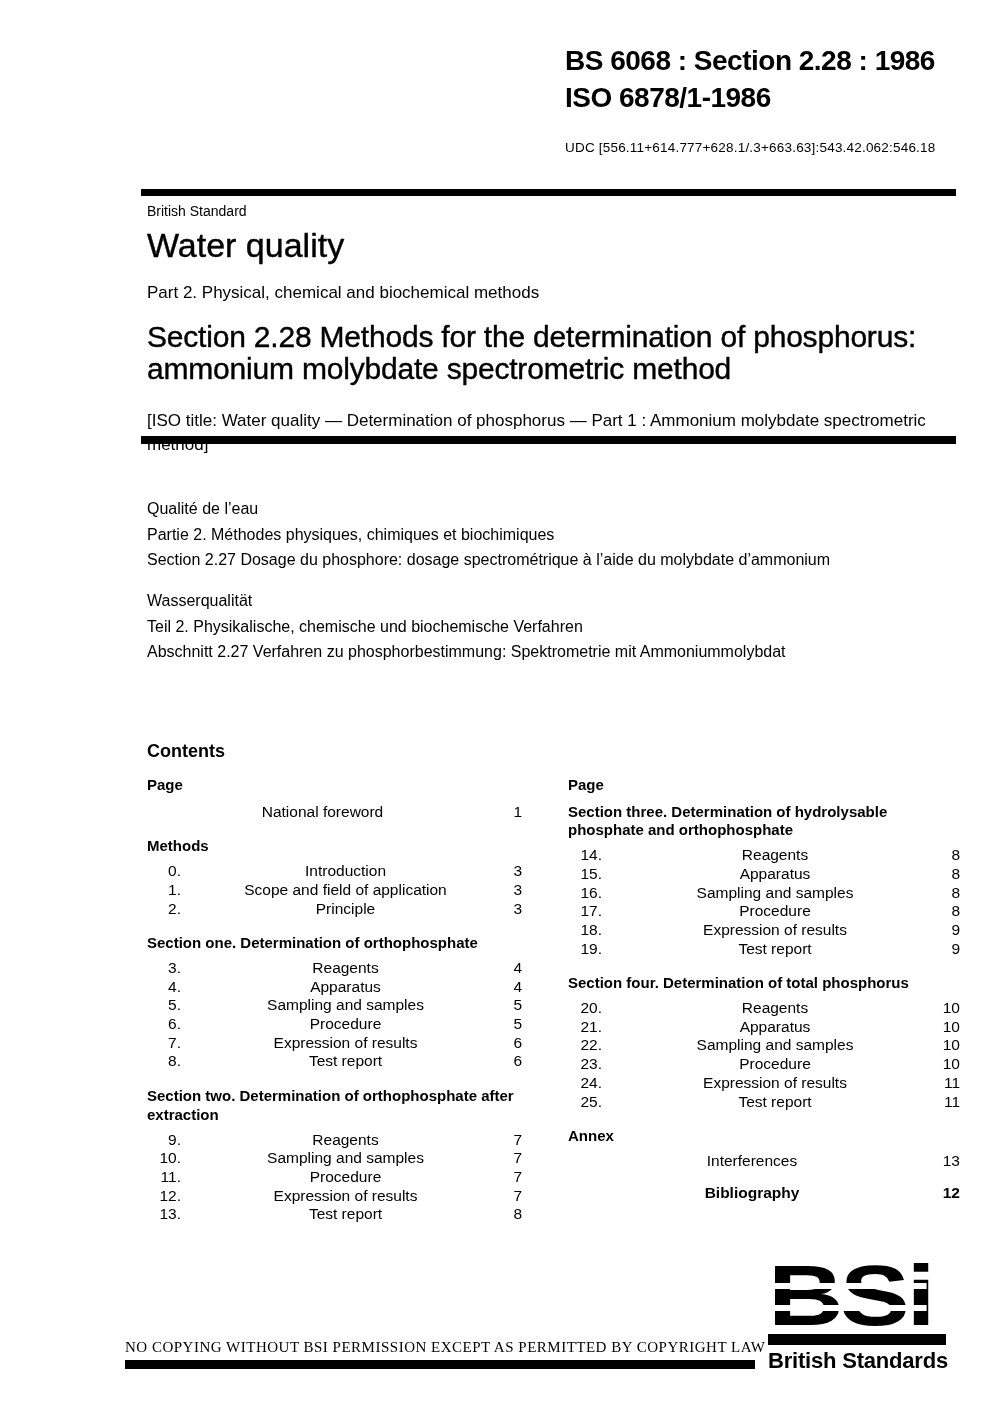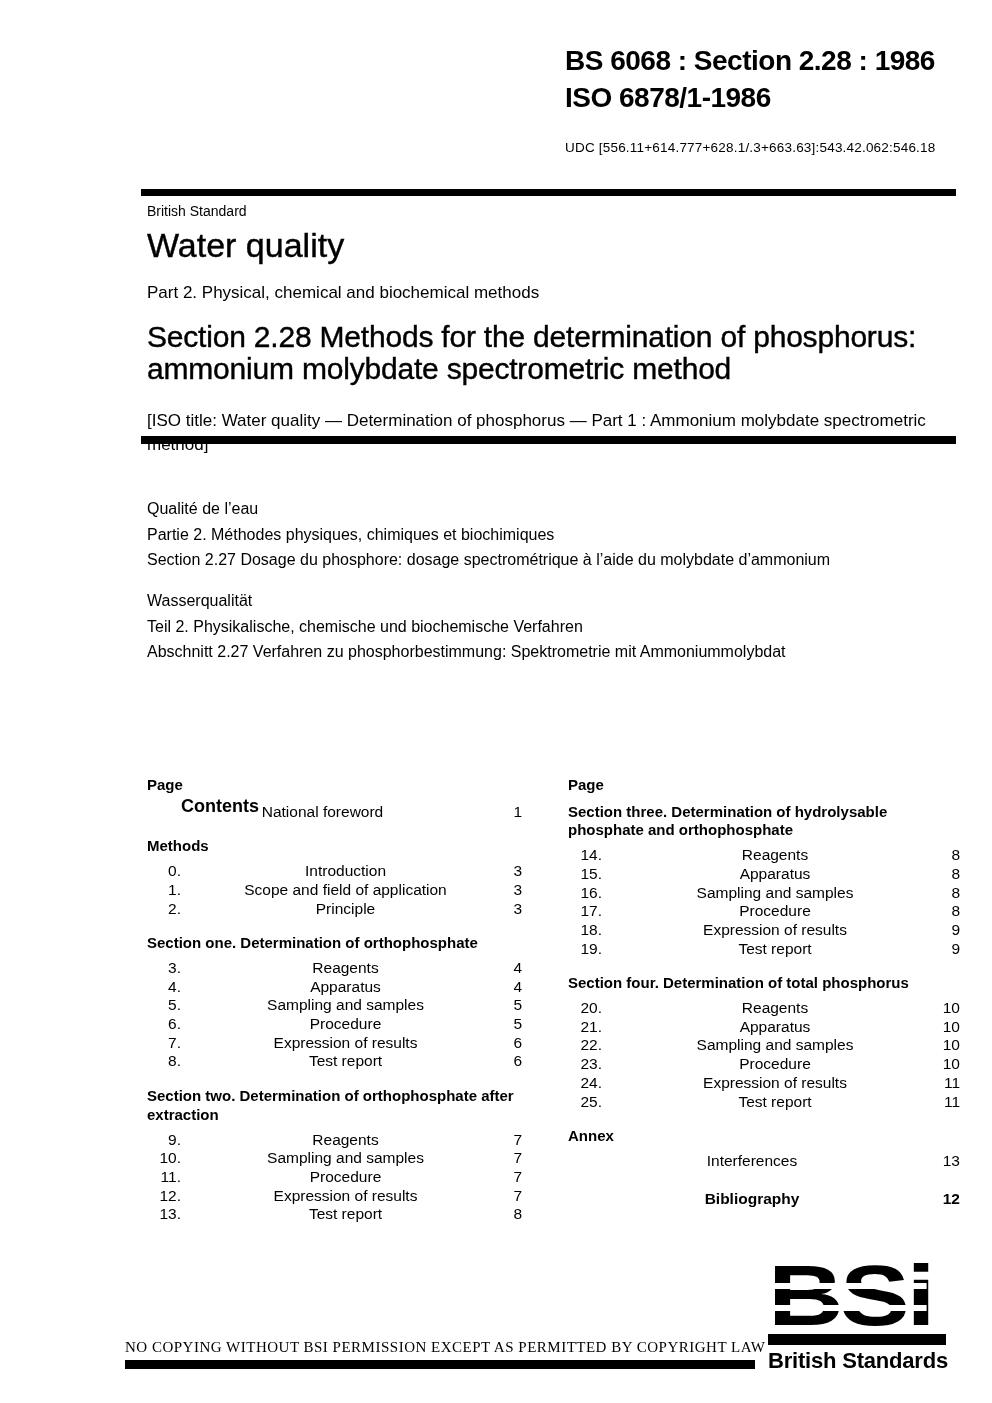--- a/index.html
+++ b/index.html
@@ -26,29 +26,29 @@
   .part-line{font-size:17px;margin-top:18px;}
   .section-title{font-size:30px;line-height:32px;margin-top:4px;padding-top:14px;white-space:pre-line;-webkit-text-stroke:0.4px #000;letter-spacing:-0.2px;}
   .iso-title{font-size:17px;line-height:24px;margin-top:24px;max-width:780px;}
 
   
   .lang-block{left:147px;width:815px;font-size:16px;line-height:25.5px;}
   #french-block{top:496px;}
   #german-block{top:588px;}
 
   
-  #contents-heading{left:147px;top:796px;font-size:18px;font-weight:bold;margin-left:34px;}
+  #contents-heading{left:147px;top:741px;font-size:18px;font-weight:bold;}
   .toc-col{font-size:15.5px;line-height:18.7px;}
   #toc-left{left:147px;top:776px;width:375px;}
   #toc-right{left:568px;top:776px;width:392px;}
   .toc-page-label{font-weight:bold;font-size:15px;margin-bottom:8px;}
   .toc-heading{font-weight:bold;font-size:15px;margin:16px 0 6px 0;}
   .toc-list > .toc-heading:first-child{margin-top:0;}
   .toc-item,.toc-entry,.toc-bold-entry{display:flex;}
-  .toc-bold-entry{font-weight:bold;margin-top:19px;}
+  .toc-bold-entry{font-weight:bold;margin-top:13px;}
   .toc-num{flex:0 0 auto;width:34px;text-align:right;padding-right:12px;}
   .toc-label{flex:1;text-align:center;}
   .toc-pagenum{flex:0 0 auto;text-align:right;min-width:24px;}
 
   
   #copyright-text{left:125px;top:1339px;width:630px;text-align:center;
     font-family:"Liberation Serif",serif;font-size:15px;letter-spacing:0.5px;white-space:nowrap;}
   #copyright-bar{left:125px;top:1360px;width:630px;height:9px;}
   #bsi-logo{left:768px;top:1262px;width:185px;}
   .bsi-letters{position:relative;display:inline-block;font-size:86px;font-weight:bold;

